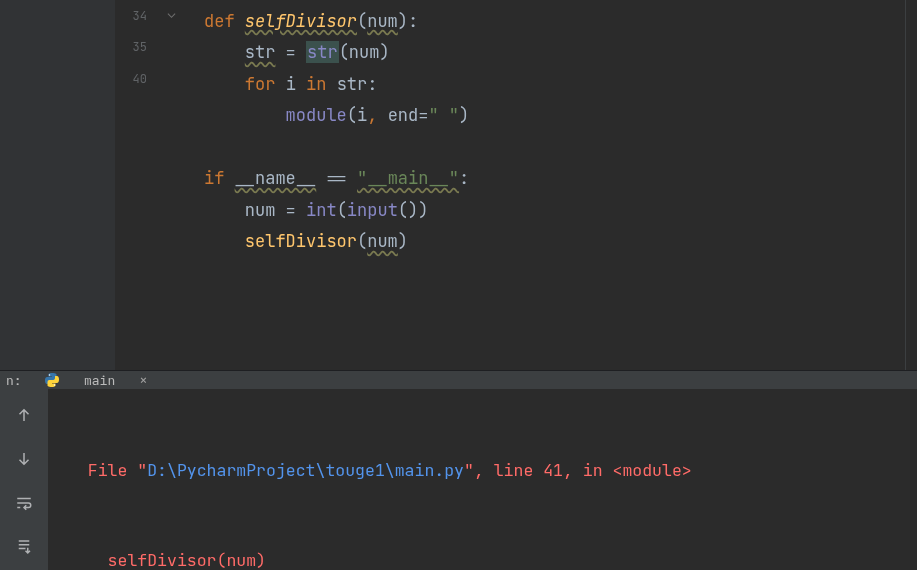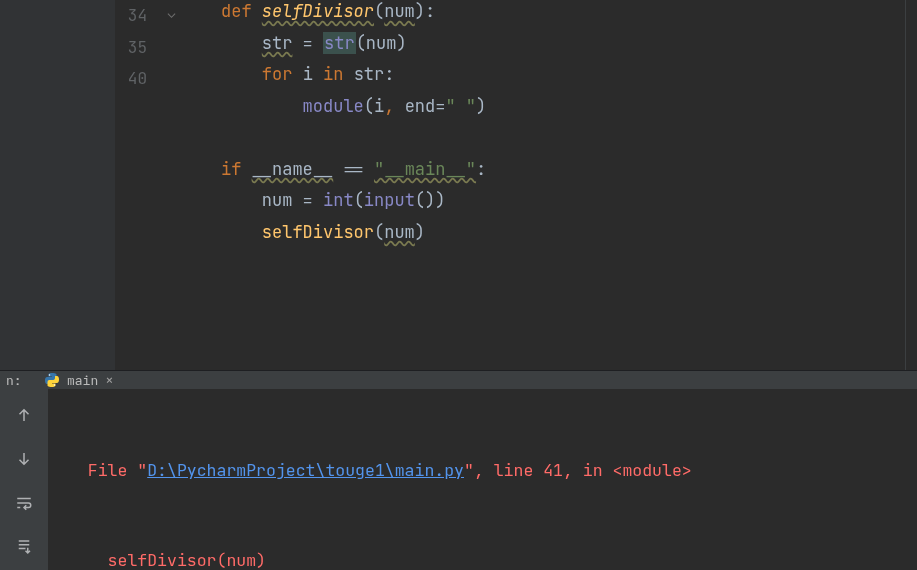--- a/index.html
+++ b/index.html
@@ -20,51 +20,51 @@
     position:relative;
     overflow:hidden;
   }
   .left-margin { width:115px; flex:none; background:#313335; }
   .gutter {
     width:75px; flex:none;
     padding-top:0px;
     display:flex; flex-direction:column;
   }
   .gutter-row { display:flex; align-items:center; height:31.5px; }
-  .lineno { width:38px; text-align:right; color:#606366; font-size:16px; padding-right:6px; }
+  .lineno { width:38px; text-align:right; color:#606366; font-size:12px; padding-right:6px; }
   .marks { width:37px; display:flex; align-items:center; justify-content:center; gap:2px; position:relative; }
   .run-icon { color:#499c54; font-size:13px; }
   .fold { color:#6e6e6e; font-size:12px; line-height:1; }
   .fold svg { width:9px; height:9px; stroke:#6e6e6e; stroke-width:1.2; fill:none; }
   .code { flex:1; padding-left:14px; padding-top:0px; position:relative; }
-  .code-line { height:31.5px; display:flex; align-items:flex-start; white-space:pre;margin-left:17px; }
+  .code-line { height:31.5px; display:flex; align-items:flex-end; white-space:pre; }
   .kw { color:#cc7832; }
   .fn { color:#ffc66d; }
   .fn-decl { color:#ffc66d; font-style:italic; }
   .bi { color:#8888c6; }
   .str { color:#6a8759; }
   .txt { color:#a9b7c6; }
   .param { color:#a9b7c6; }
   .under-warn { text-decoration:underline; text-decoration-style:wavy; text-decoration-color:#7a7a50; text-underline-offset:3px; }
   .hl-usage { background:#3b514d; padding:0 1px; }
   .thin-scroll { width:12px; flex:none; background:#2b2b2b; border-left:1px solid #3c3f41;}
   .bottom-panel { height:200px; background:#2b2b2b; border-top:1px solid #1e1f22; display:flex; flex-direction:column; }
   .tab-bar { height:28px; background:#3c3f41; display:flex; align-items:center; padding-left:38px; gap:8px; font-size:13px; }
   .sidebar-label { position:absolute; left:0; color:#bbb; font-size:13px; }
-  .tab { display:flex; align-items:center; gap:7px; padding:0 6px; color:#bbbbbb; }
+  .tab { display:flex; align-items:center; gap:24px; padding:0 6px; color:#bbbbbb; }
   .tab .pyicon { width:16px; height:16px; }
   .tab-close { color:#a0a0a0; font-size:14px; cursor:pointer; }
   .run-body { flex:1; display:flex; }
   .run-toolbar { width:48px; flex:none; background:#3c3f41; display:flex; flex-direction:column; align-items:center; padding-top:14px; gap:20px; }
   .tool-btn { width:24px; height:24px; display:flex; align-items:center; justify-content:center; color:#afb1b3; cursor:pointer; }
   .tool-btn svg { width:18px; height:18px; stroke:#afb1b3; stroke-width:2; fill:none; }
   .console { flex:1; background:#2b2b2b; padding:6px 0 0 20px; font-size:16.5px; line-height:30px; white-space:pre; overflow:hidden; position:relative; }
   .con-line { display:block; }
   .red { color:#ff6b68; }
-  .link { color:#5394ec; text-decoration:underline; }
+  .link { color:#5394ec; }
 </style>
 </head>
 <body>
 
 <div class="editor">
   <div class="left-margin"></div>
   <div class="gutter">
     <div class="gutter-row">
       <span class="lineno">34</span>
       <span class="marks">

